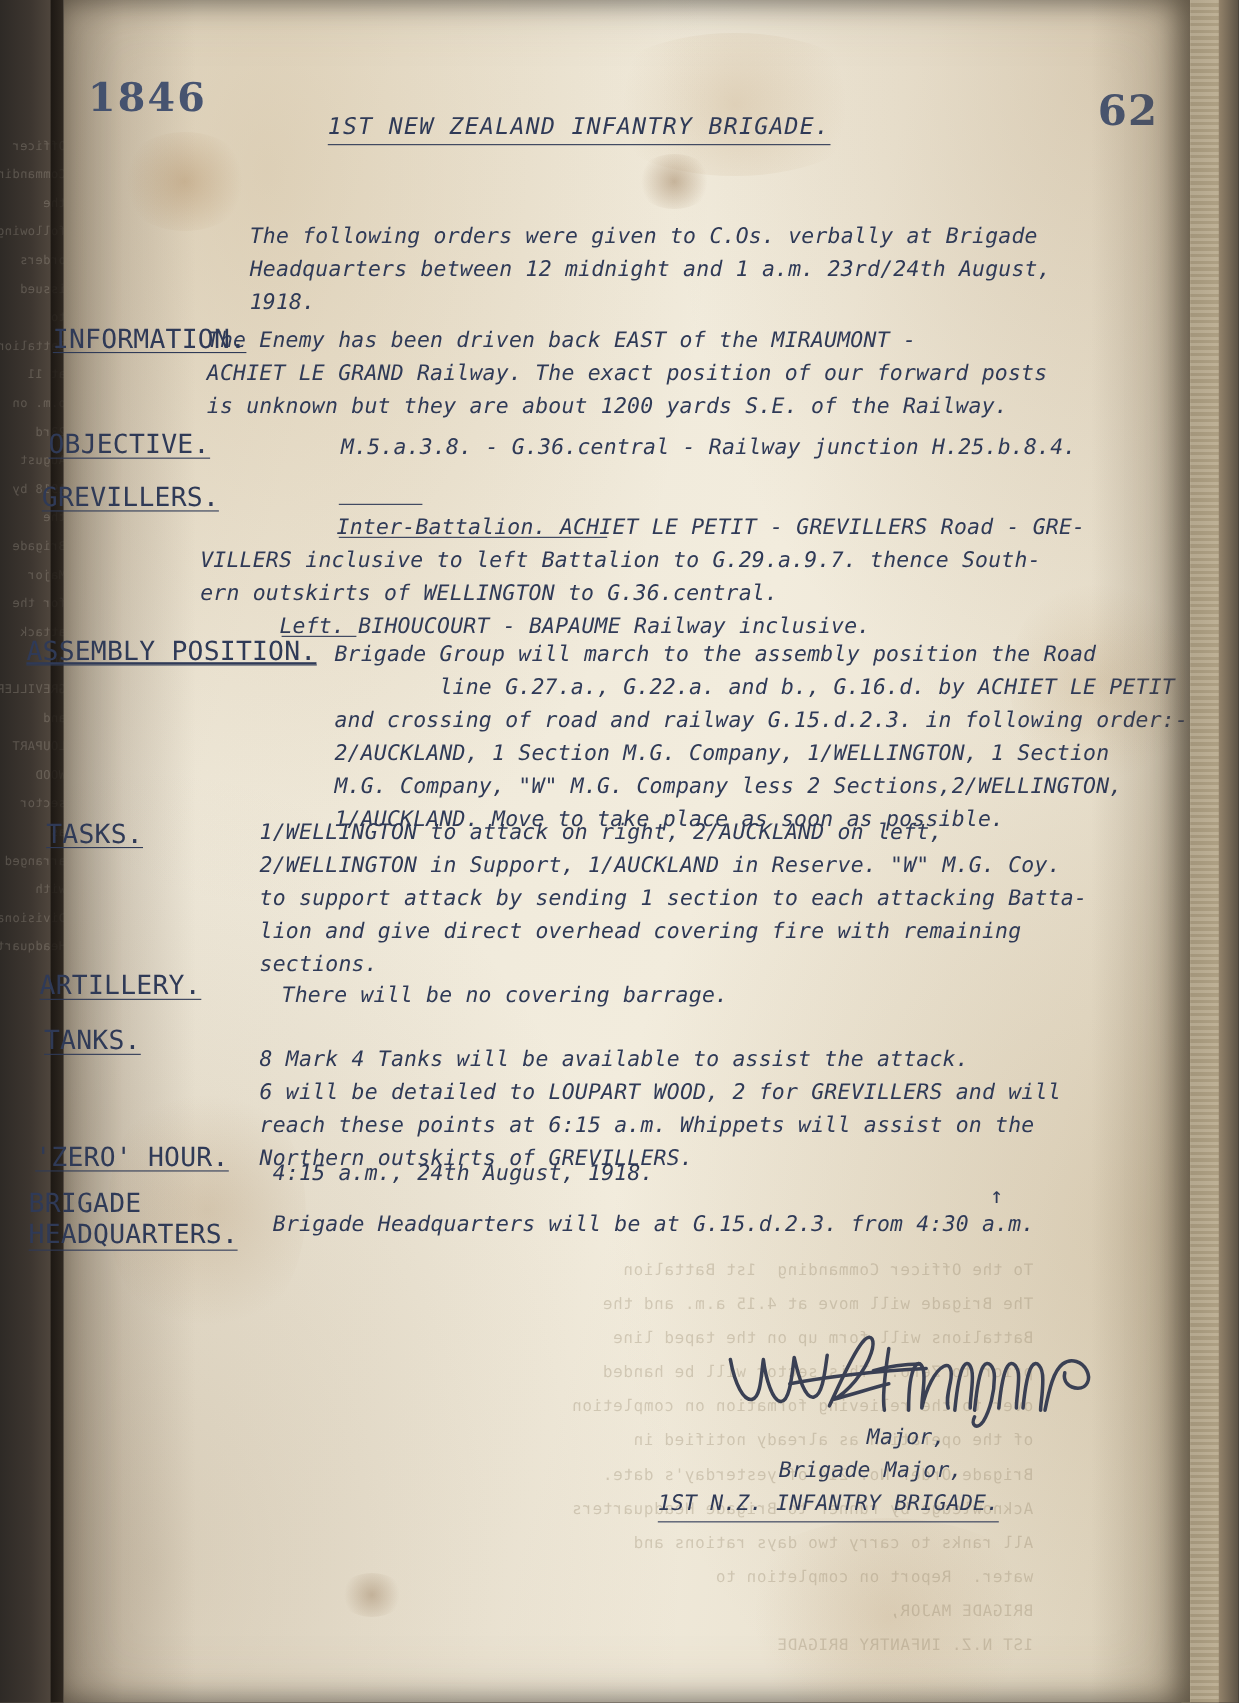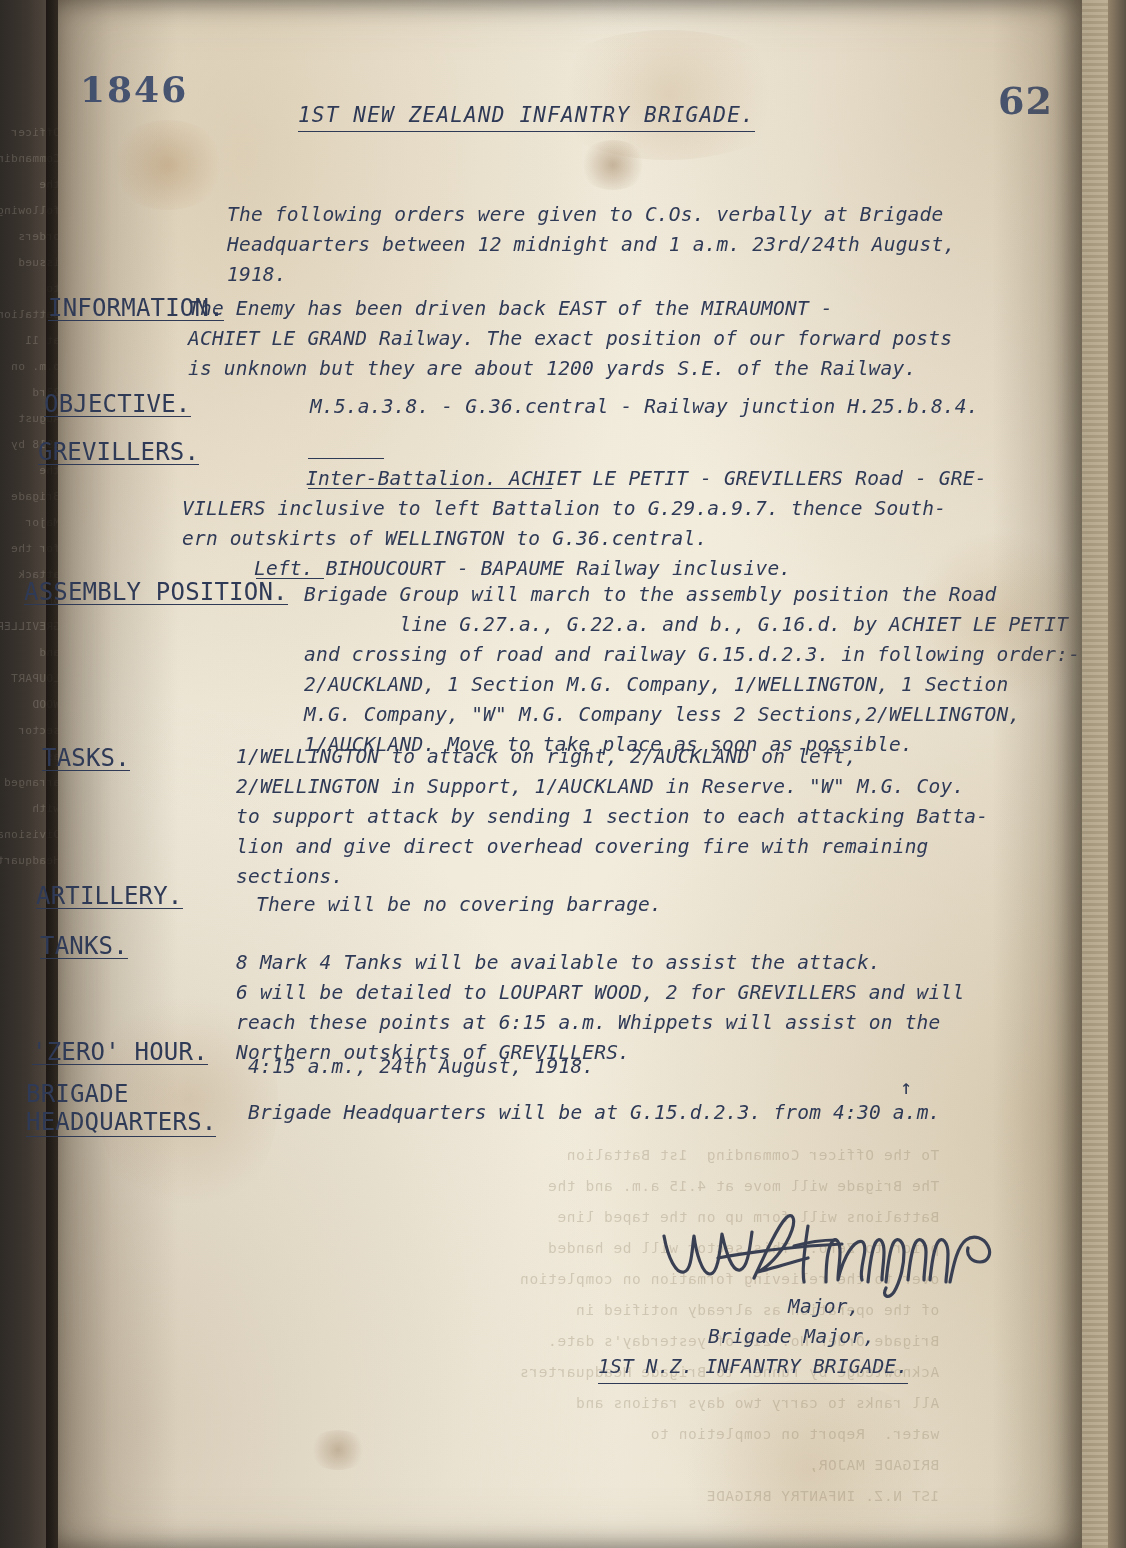--- a/index.html
+++ b/index.html
@@ -284,21 +284,21 @@
       <div class="side-label" style="left:-20px; top:440px;">GREVILLERS.</div>
       <div class="para typed" style="left:248px; top:464px;">Inter-Battalion. ACHIET LE PETIT - GREVILLERS Road - GRE-</div>
       <div class="para typed" style="left:124px; top:494px;">VILLERS inclusive to left Battalion to G.29.a.9.7. thence South-</div>
       <div class="para typed" style="left:124px; top:524px;">ern outskirts of WELLINGTON to G.36.central.</div>
       <div class="para typed" style="left:196px; top:554px;">Left. BIHOUCOURT - BAPAUME Railway inclusive.</div>
 
       <div style="position:absolute;left:250px;top:458px;width:76px;height:1.4px;background:#2f3a57;"></div>
       <div style="position:absolute;left:250px;top:488px;width:244px;height:1.4px;background:#2f3a57;"></div>
       <div style="position:absolute;left:198px;top:578px;width:68px;height:1.4px;background:#2f3a57;"></div>
 
-      <div class="side-label" style="left:-34px; top:580px;">ASSEMBLY POSITION.</div>
+      <div class="side-label" style="left:-34px; top:580px;text-decoration:underline;">ASSEMBLY POSITION.</div>
       <div class="para typed" style="left:246px; top:580px;">Brigade Group will march to the assembly position the Road
         line G.27.a., G.22.a. and b., G.16.d. by ACHIET LE PETIT
 and crossing of road and railway G.15.d.2.3. in following order:-
 2/AUCKLAND, 1 Section M.G. Company, 1/WELLINGTON, 1 Section
 M.G. Company, "W" M.G. Company less 2 Sections,2/WELLINGTON,
 1/AUCKLAND. Move to take place as soon as possible.</div>
 
       <div class="side-label" style="left:-16px; top:746px;">TASKS.</div>
       <div class="para typed" style="left:178px; top:742px;">1/WELLINGTON to attack on right, 2/AUCKLAND on left,
 2/WELLINGTON in Support, 1/AUCKLAND in Reserve. "W" M.G. Coy.

